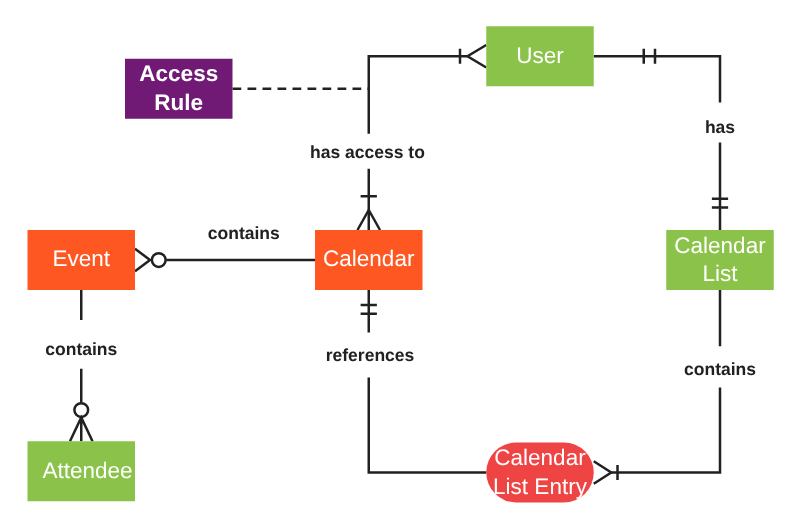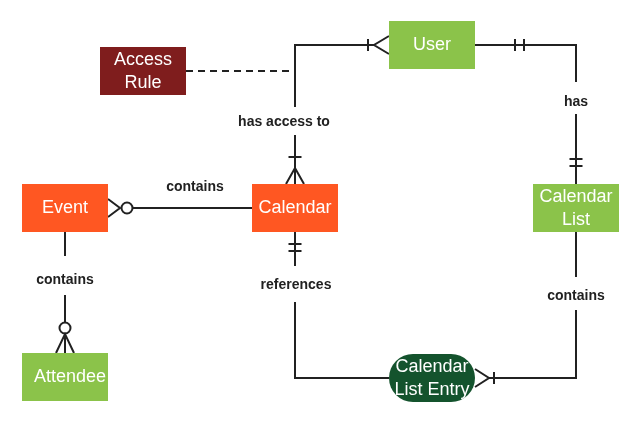--- a/index.html
+++ b/index.html
@@ -66,21 +66,21 @@
     </g>
 
     <g>
       <path d="M65 232 V256"></path>
       <path d="M65 295 V322"></path>
       <circle cx="65" cy="328" r="5.5"></circle>
       <path d="M65 334 V353 M56 353 L65 334 L74 353"></path>
     </g>
   </svg>
 
-  <div class="entity" style="left: 100px; top: 47px; background: #7f1d1d;">
+  <div class="entity" style="left: 100px; top: 47px; background: #701a75; font-weight: bold;">
     <span>Access Rule</span>
   </div>
 
   <div class="entity" style="left: 389px; top: 21px; background: rgb(139, 195, 74);">
     <span>User</span>
   </div>
 
   <div class="entity" style="left: 22px; top: 184px; background: rgb(255, 87, 34); text-align: right;">
     <span>Event</span>
   </div>
@@ -90,27 +90,27 @@
   </div>
 
   <div class="entity" style="left: 533px; top: 184px; background: rgb(139, 195, 74);">
     <span>Calendar List</span>
   </div>
 
   <div class="entity" style="left: 22px; top: 353px; background: rgb(139, 195, 74); justify-content: flex-end;">
     <span>Attendee</span>
   </div>
 
-  <div class="entity" style="left: 389px; top: 354px; background: #14532d; border-radius: 24px;">
+  <div class="entity" style="left: 389px; top: 354px; background: #ef4444; border-radius: 24px;">
     <span>Calendar List Entry</span>
   </div>
 
   <div class="edge-label" style="left:195px;top:186px">contains</div>
 
-  <div class="edge-label" style="left:284px;top:121px">has access to</div>
+  <div class="edge-label" style="left:294px;top:121px">has access to</div>
 
   <div class="edge-label" style="left:576px;top:101px">has</div>
 
   <div class="edge-label" style="left:576px;top:295px">contains</div>
 
   <div class="edge-label" style="left:296px;top:284px">references</div>
 
   <div class="edge-label" style="left:65px;top:279px">contains</div>
 
 </div>

